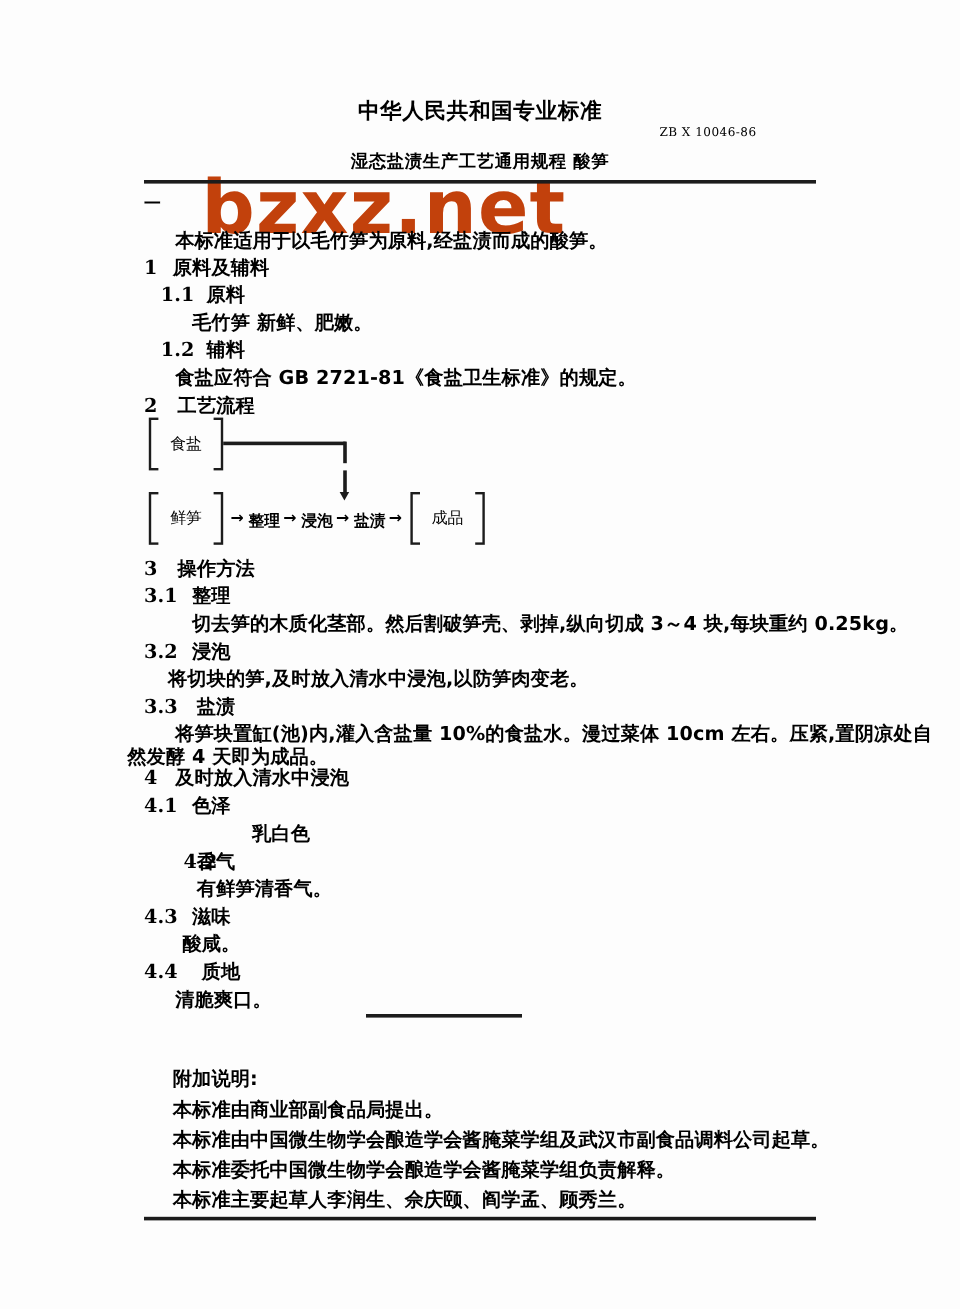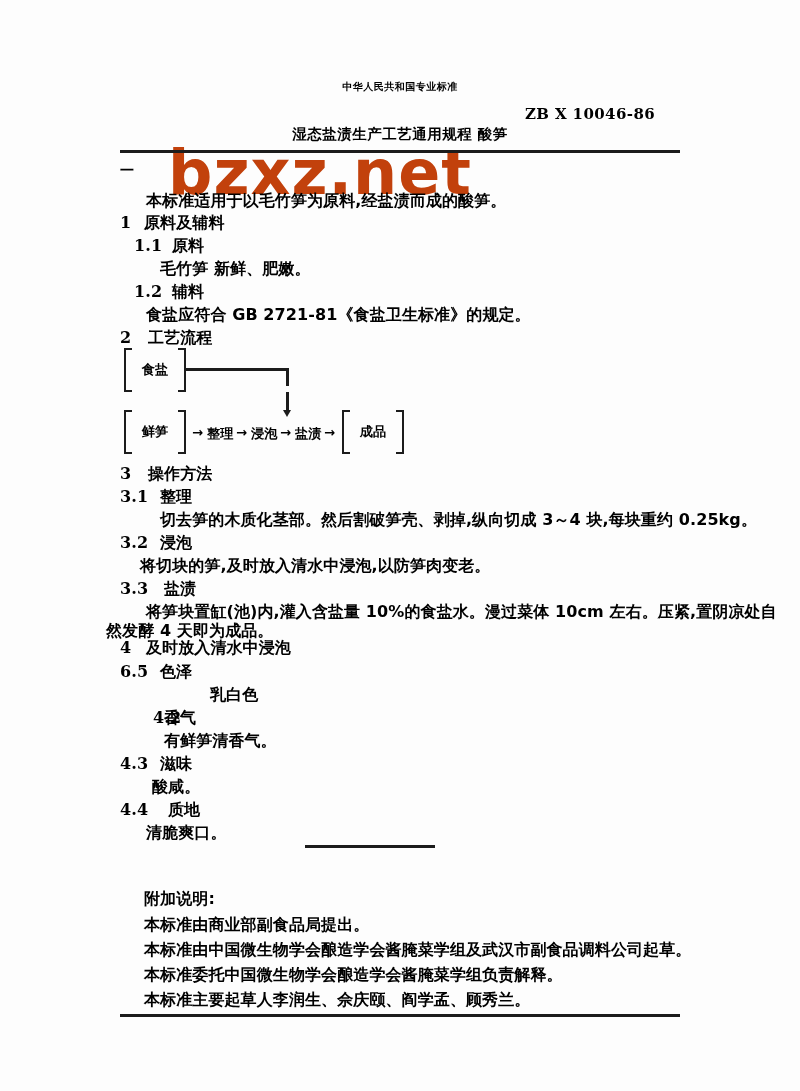--- a/index.html
+++ b/index.html
@@ -36,33 +36,33 @@
   }
 
   .content { position: relative; z-index: 2; }
 
   
   .hdr-title {
     position: absolute;
     left: 0; right: 0;
     top: 80px;
     text-align: center;
-    font-size: 10px;
+    font-size: 18px;
     font-weight: bold;
     letter-spacing: 0.5px;
     font-family: "DejaVu Sans", "Liberation Sans", sans-serif;
   }
   .hdr-code {
     position: absolute;
     top: 105px;
     left: 500px;
     width: 180px;
     text-align: center;
-    font-size: 15px;
-    font-weight: bold;
+    font-size: 10px;
+    font-weight: normal;
     font-family: "DejaVu Serif", "Liberation Serif", serif;
     letter-spacing: 0.4px;
   }
   .hdr-subtitle {
     position: absolute;
     left: 0; right: 0;
     top: 125px;
     text-align: center;
     font-size: 14.5px;
     font-weight: bold;
@@ -121,21 +121,21 @@
   
   .flow { position: absolute; left: 0; top: 0; }
   .bracket-box {
     position: absolute;
     box-sizing: border-box;
     border: 2.5px solid #1c1c1c;
     display: flex;
     align-items: center;
     justify-content: center;
     font-size: 13.2px;
-    font-weight: bold;
+    font-weight: normal;
     background: transparent;
   }
   
   .bracket-box::before,
   .bracket-box::after {
     content: "";
     position: absolute;
     left: 6px;
     right: 6px;
     height: 4px;
@@ -241,21 +241,21 @@
     <div class="line" style="left:140px; top:555px;">将切块的笋,及时放入清水中浸泡,以防笋肉变老。</div>
 
     <div class="line num" style="left:120px; top:578px;">3.3</div>
     <div class="line" style="left:164px; top:578px;">盐渍</div>
     <div class="line" style="left:146px; top:601px;">将笋块置缸(池)内,灌入含盐量 10%的食盐水。漫过菜体 10cm 左右。压紧,置阴凉处自</div>
     <div class="line" style="left:106px; top:620px;">然发酵 4 天即为成品。</div>
 
     <div class="line num" style="left:120px; top:637px;">4</div>
     <div class="line" style="left:146px; top:637px;">及时放入清水中浸泡</div>
 
-    <div class="line num" style="left:120px; top:661px;">6.5</div>
+    <div class="line num" style="left:120px; top:661px;">4.1</div>
     <div class="line" style="left:160px; top:661px;">色泽</div>
     <div class="line" style="left:164px; top:684px;margin-left:46px;">乳白色</div>
 
     <div class="line num" style="left:120px; top:707px;margin-left:33px;">4.2</div>
     <div class="line" style="left:164px; top:707px;">香气</div>
     <div class="line" style="left:164px; top:730px;">有鲜笋清香气。</div>
 
     <div class="line num" style="left:120px; top:753px;">4.3</div>
     <div class="line" style="left:160px; top:753px;">滋味</div>
     <div class="line" style="left:152px; top:776px;">酸咸。</div>

